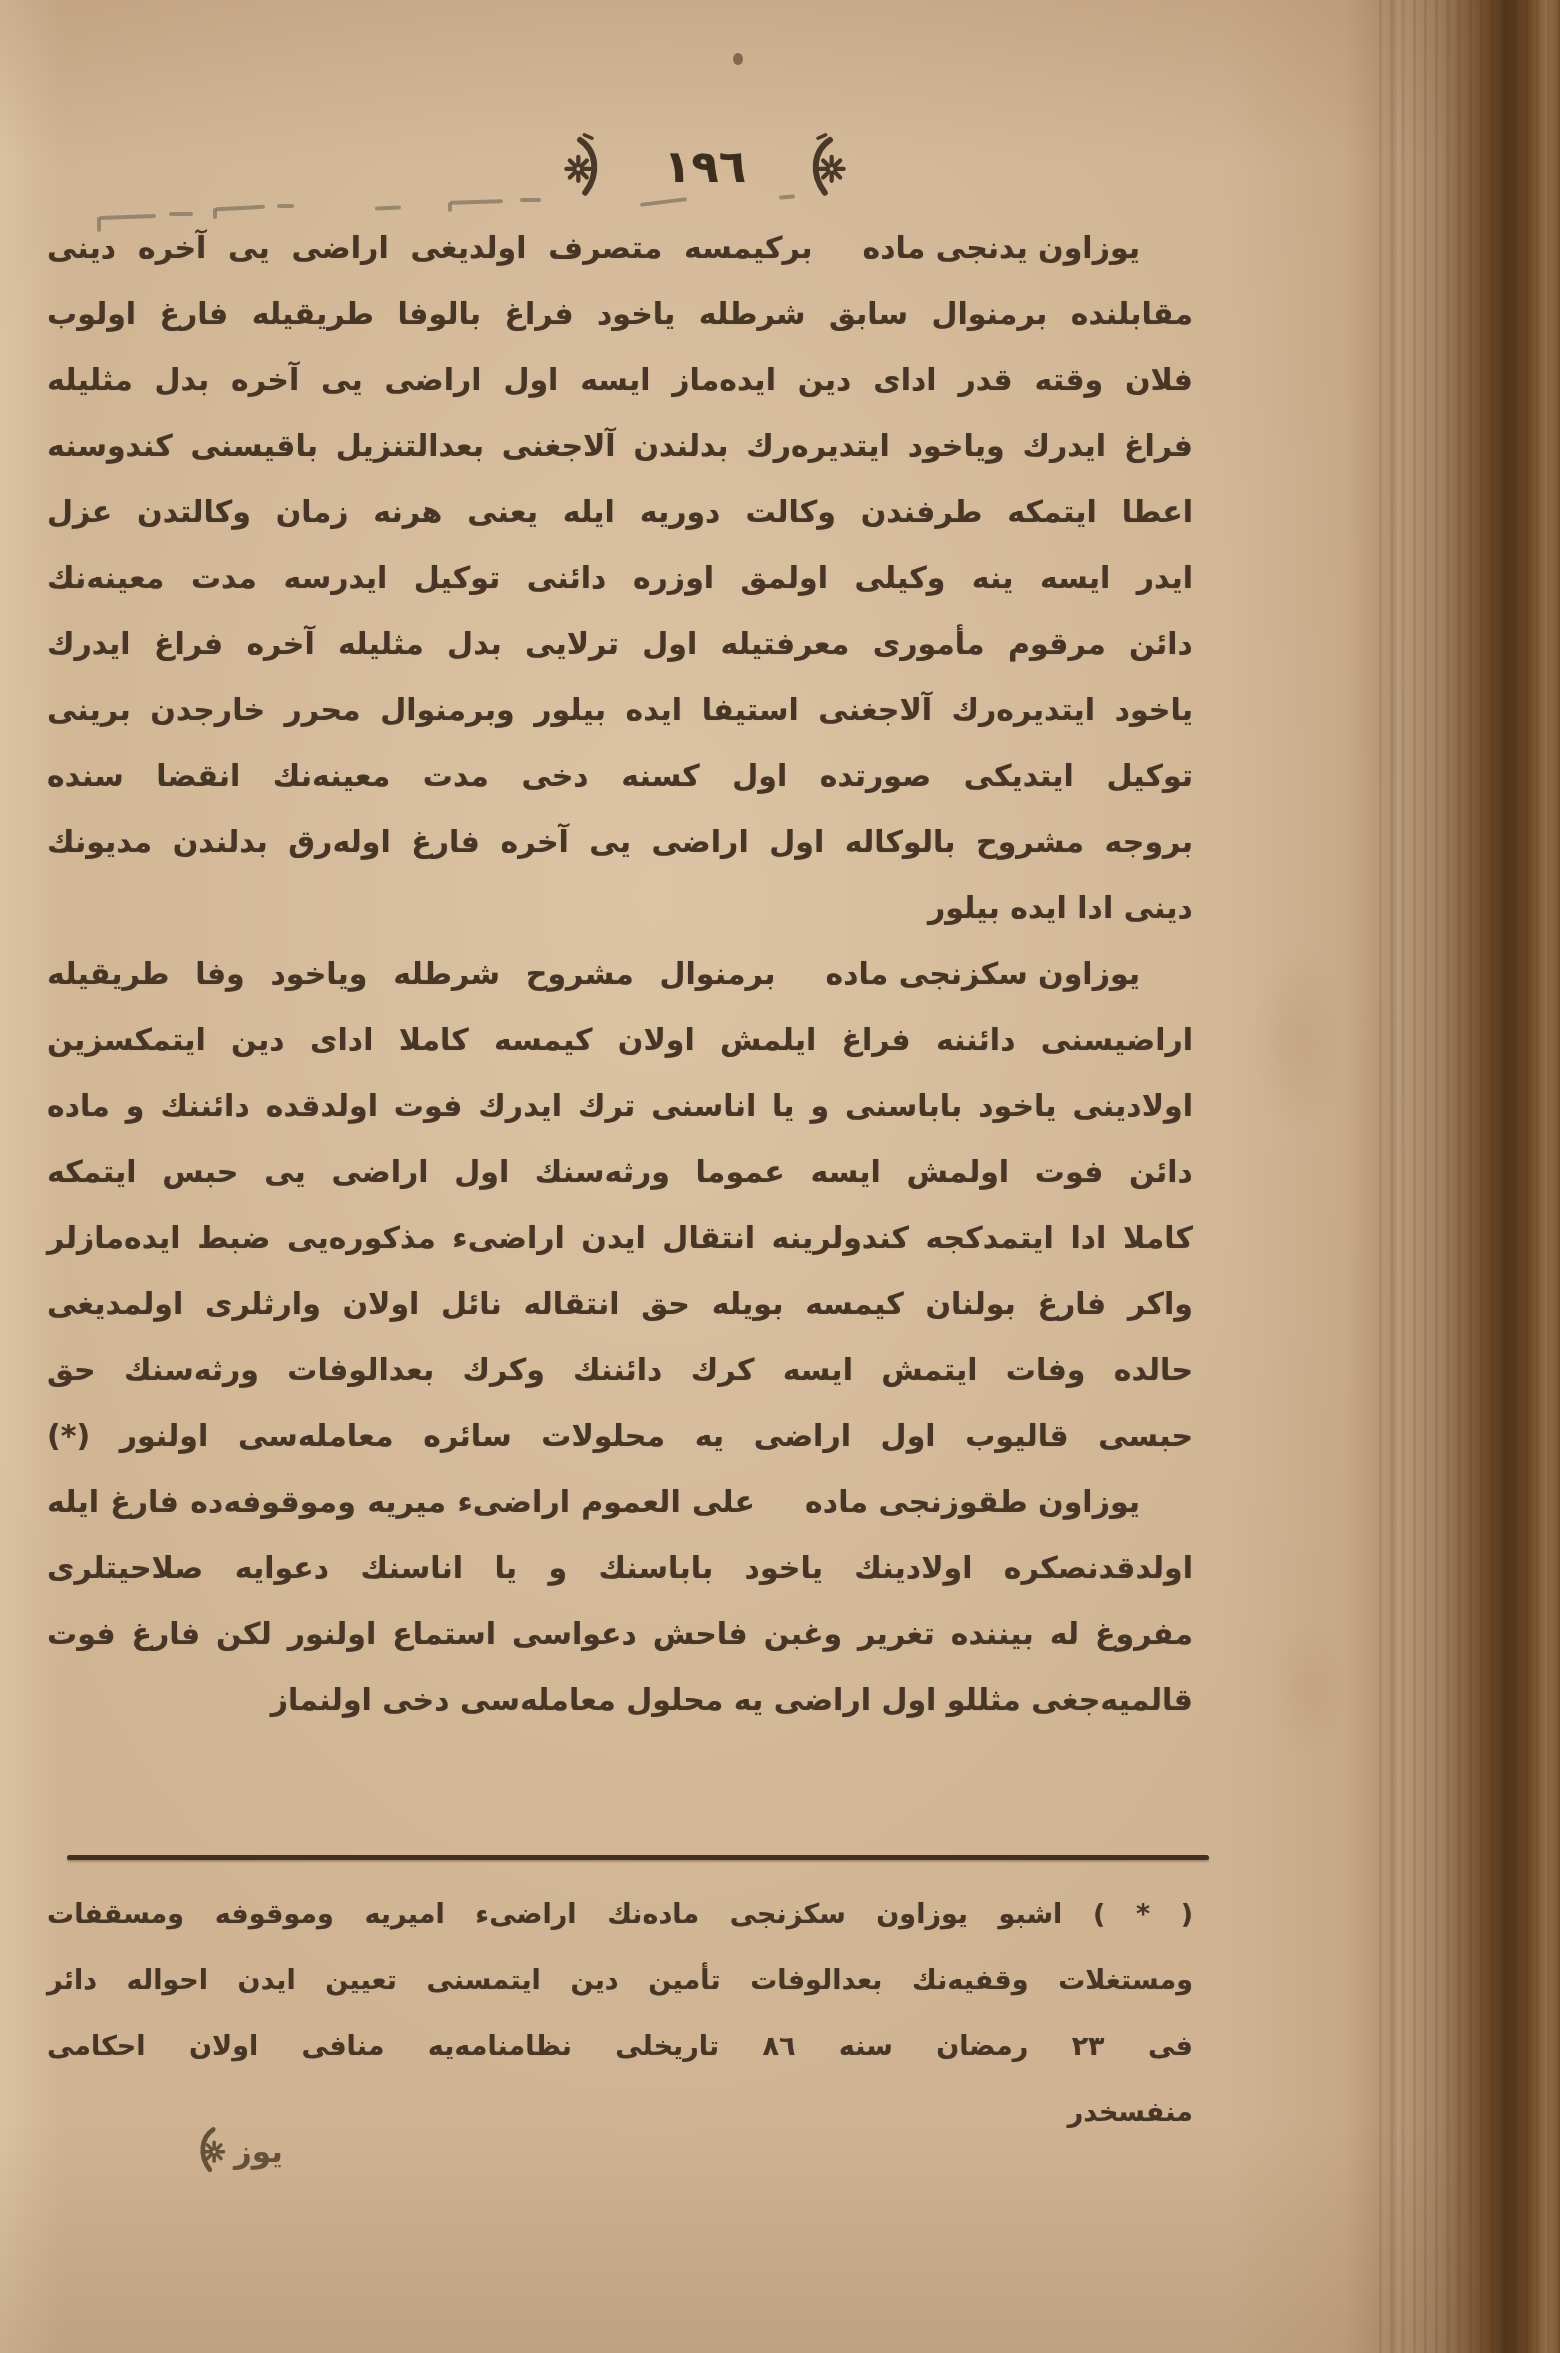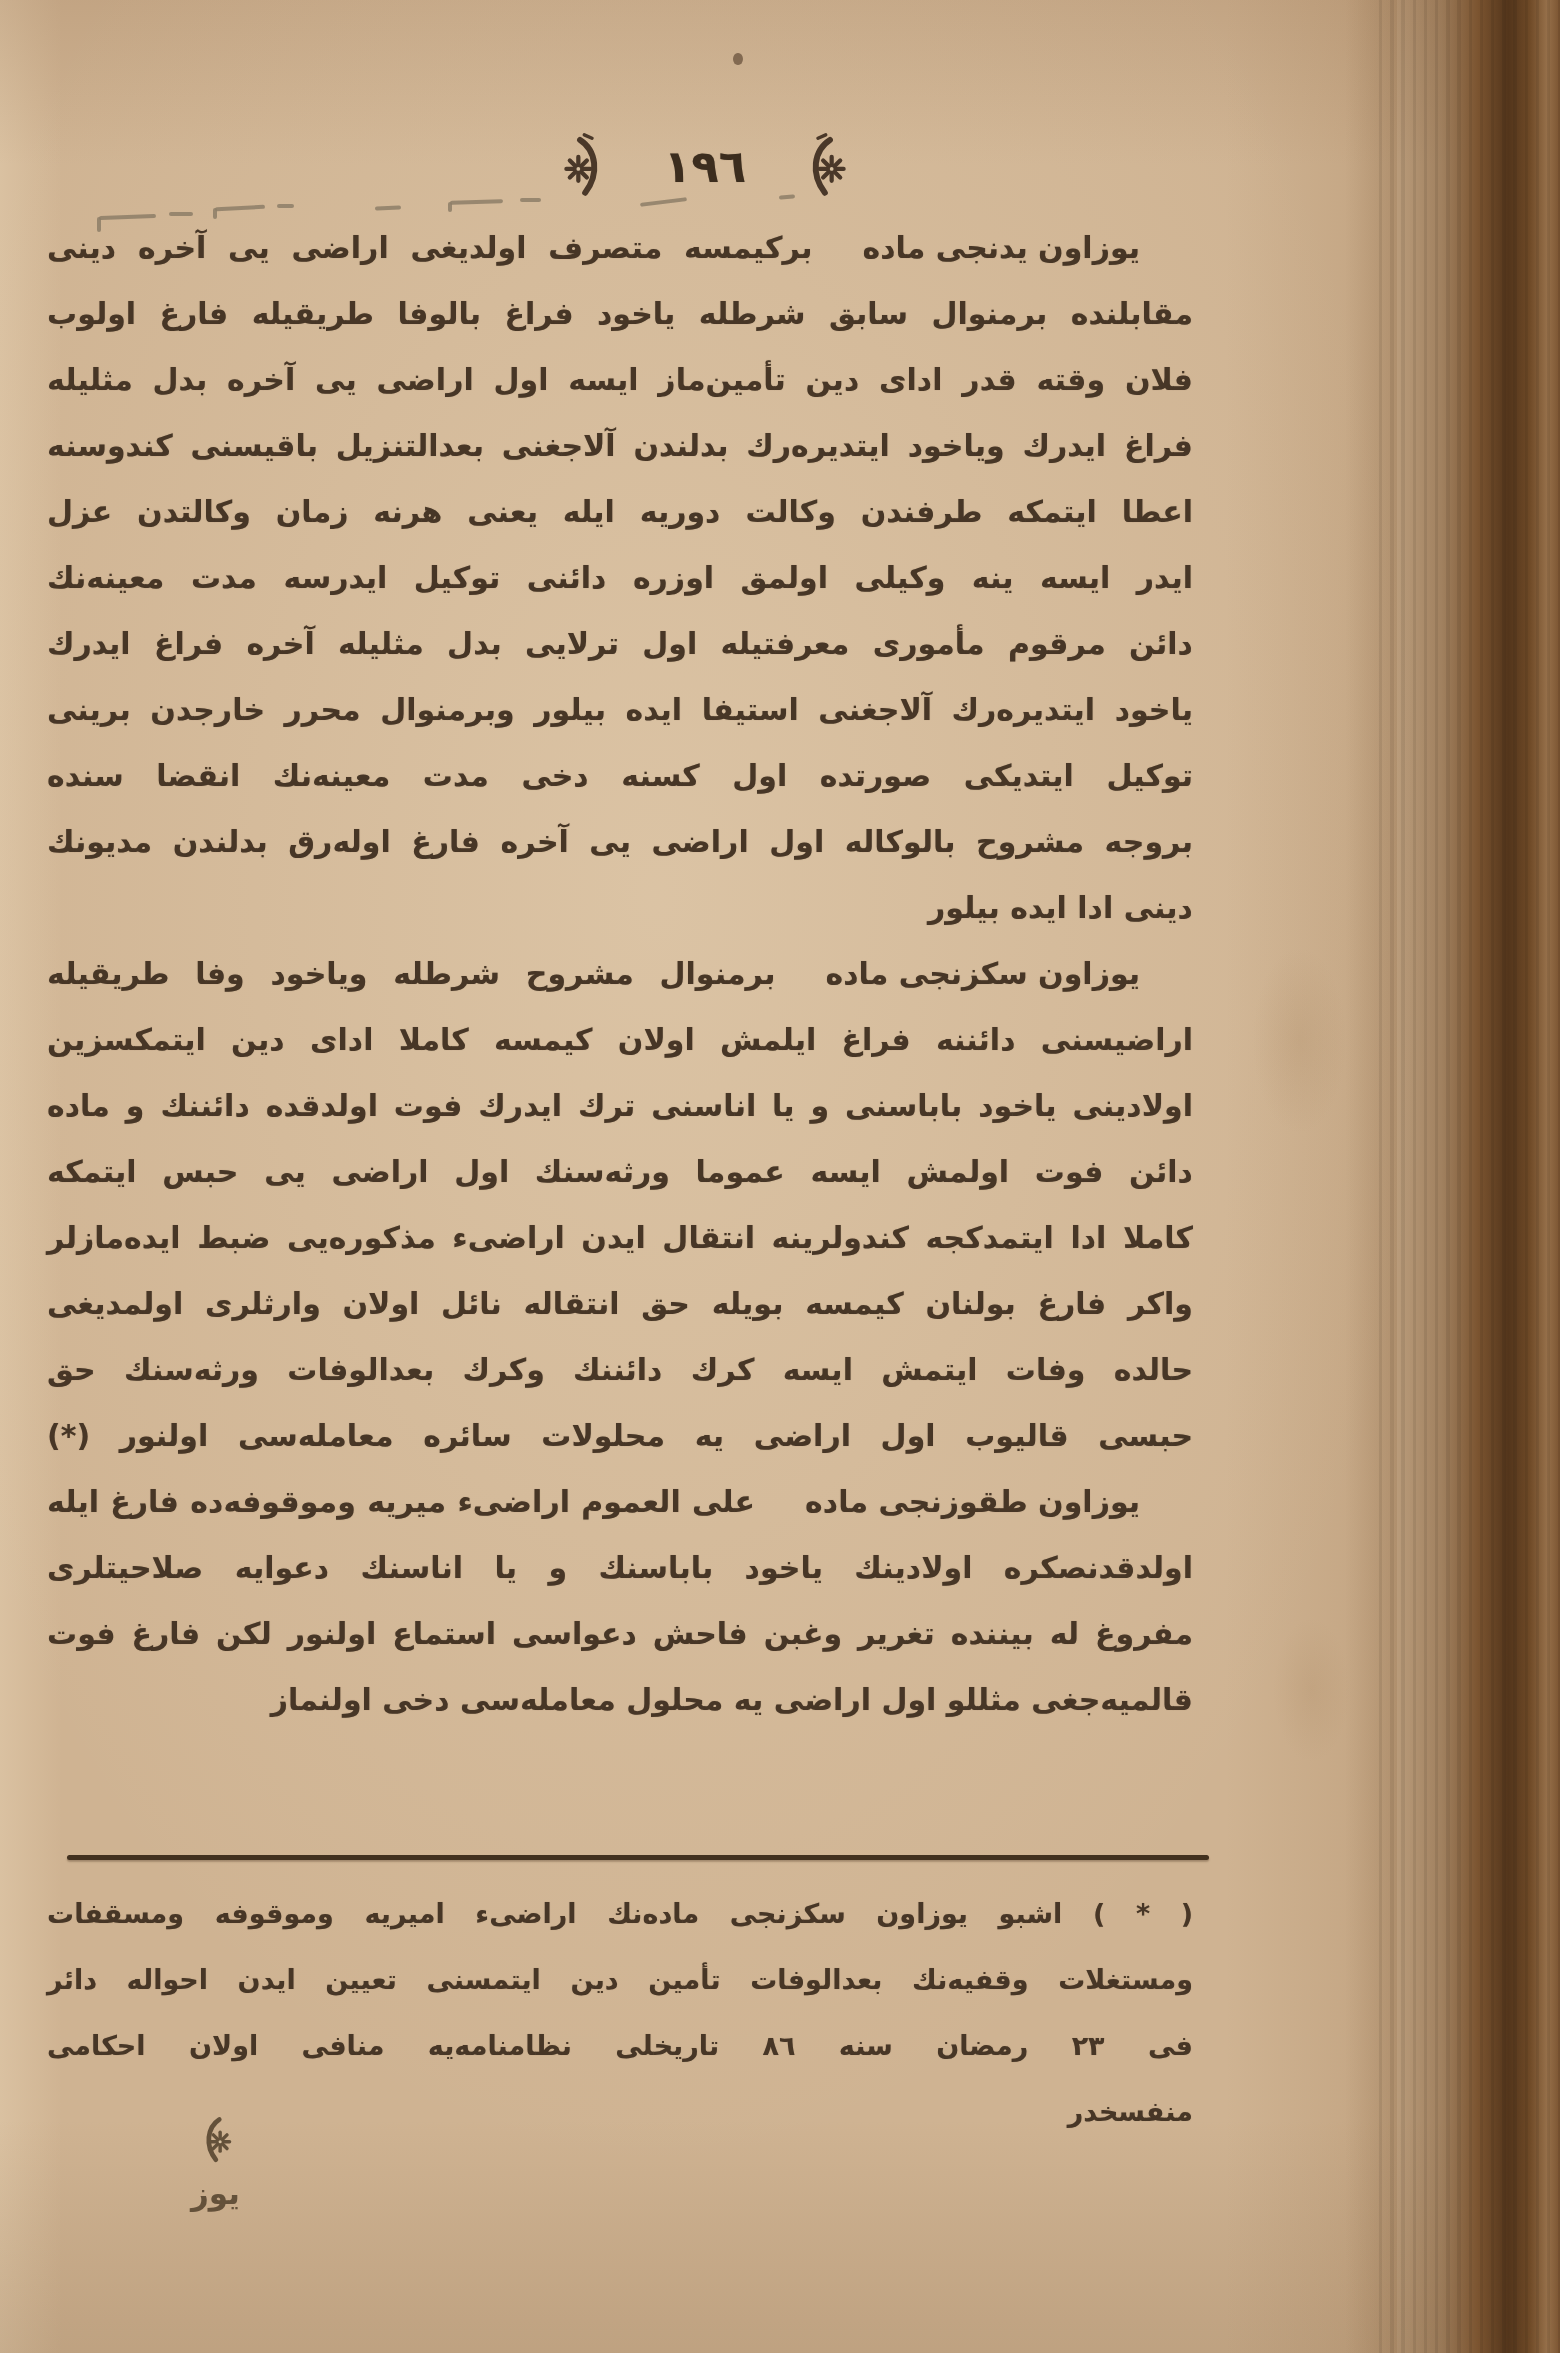--- a/index.html
+++ b/index.html
@@ -88,21 +88,21 @@
     font-size:27px;font-weight:bold;
     text-shadow:0 0 0.9px rgba(71,54,38,.3);
   }
   .fline{height:66px;line-height:66px;white-space:normal;}
   .fline.j{text-align:justify;text-align-last:justify;}
   .fline.s{text-align:start;}
 
   
   .catchword{
     position:absolute;left:191px;top:2115px;height:72px;
-    display:flex;flex-direction:column;align-items:center;gap:6.9px;
+    display:flex;flex-direction:row;align-items:center;gap:6.9px;
     direction:ltr;
     color:#64513a;
   }
   .catchword .word{font-size:31px;font-weight:bold;direction:rtl;}
 </style>
 </head>
 <body>
 
 <div class="page">
 
@@ -157,21 +157,21 @@
     <span class="mark" style="left:640px;top:200px;width:47px;transform:rotate(-7deg);"></span>
     <span class="mark" style="left:779px;top:195px;width:15.5px;transform:rotate(-5deg);"></span>
   </div>
 
   <div class="text-block">
     <div class="line h">
       <span class="heading">يوزاون يدنجى ماده</span>
       <span class="hbody">بركيمسه متصرف اولديغى اراضى يى آخره دينى</span>
     </div>
     <div class="line j">مقابلنده برمنوال سابق شرطله ياخود فراغ بالوفا طريقيله فارغ اولوب</div>
-    <div class="line j">فلان وقته قدر اداى دين تأمين‌ماز ايسه اول اراضى يى آخره بدل مثليله</div>
+    <div class="line j">فلان وقته قدر اداى دين ايده‌ماز ايسه اول اراضى يى آخره بدل مثليله</div>
     <div class="line j">فراغ ايدرك وياخود ايتديره‌رك بدلندن آلاجغنى بعدالتنزيل باقيسنى كندوسنه</div>
     <div class="line j">اعطا ايتمكه طرفندن وكالت دوريه ايله يعنى هرنه زمان وكالتدن عزل</div>
     <div class="line j">ايدر ايسه ينه وكيلى اولمق اوزره دائنى توكيل ايدرسه مدت معينه‌نك</div>
     <div class="line j">دائن مرقوم مأمورى معرفتيله اول ترلايى بدل مثليله آخره فراغ ايدرك</div>
     <div class="line j">ياخود ايتديره‌رك آلاجغنى استيفا ايده بيلور وبرمنوال محرر خارجدن برينى</div>
     <div class="line j">توكيل ايتديكى صورتده اول كسنه دخى مدت معينه‌نك انقضا سنده</div>
     <div class="line j">بروجه مشروح بالوكاله اول اراضى يى آخره فارغ اوله‌رق بدلندن مديونك</div>
     <div class="line s">دينى ادا ايده بيلور</div>
     <div class="line h">
       <span class="heading">يوزاون سكزنجى ماده</span>

